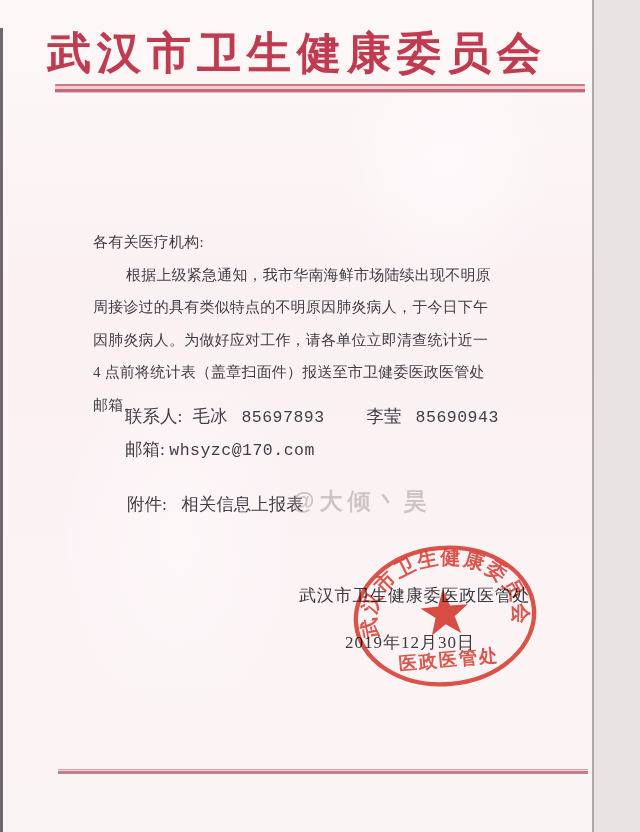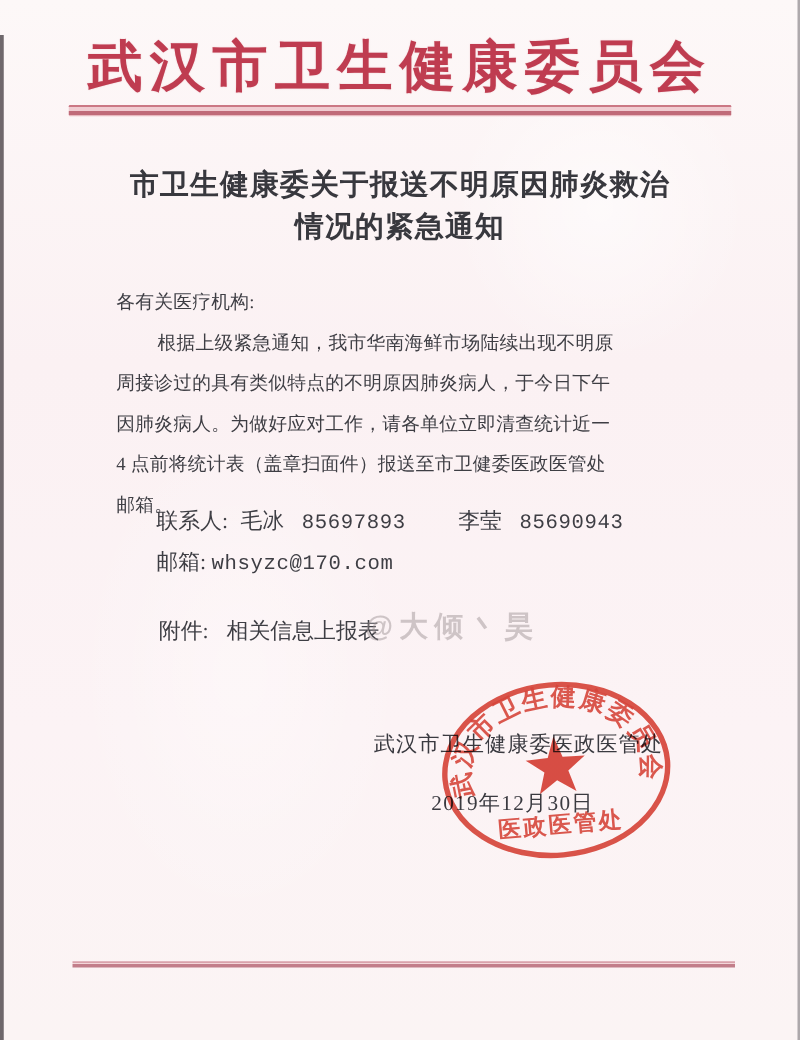--- a/index.html
+++ b/index.html
@@ -1,17 +1,17 @@
 <!DOCTYPE html>
 <html style="--header-red: #bf3c50; --stamp-red: #d63a2e; --ink: #3c3c42; --paper-pink: #fbf2f4; --rule-pink: #c06b79;"><head>
 <meta charset="utf-8">
 <style>
   html,body{margin:0;padding:0;background:#e8e4e4;}
   .page{
-    position:relative;width:640px;height:832px;overflow:hidden;
+    position:relative;width:594px;height:832px;overflow:hidden;
     font-family:"Liberation Serif","DejaVu Serif",serif;
     color:var(--ink,#3c3c42);
     background:
       radial-gradient(closest-side at 75% 20%, rgba(255,255,255,.55), rgba(255,255,255,0) 75%),
       radial-gradient(closest-side at 30% 65%, rgba(255,255,255,.35), rgba(255,255,255,0) 70%),
       linear-gradient(180deg,#fdf8f8 0%, #fbf1f3 35%, #fcf3f5 70%, #fbf4f4 100%);
     text-decoration: underline;
   }
   .edge-left{position:absolute;left:0;top:28px;width:3px;height:804px;background:#4b4349;opacity:.8;}
   .edge-right{position:absolute;right:0;top:0;width:2px;height:832px;background:#9a9598;opacity:.8;}
@@ -69,24 +69,20 @@
 
 <div class="page">
 
   <div class="edge-left"></div>
   <div class="edge-right"></div>
 
   <div class="letterhead">武汉市卫生健康委员会</div>
 
   <div class="head-rule"></div>
 
-  <div class="title">
-    <div>市卫生健康委关于报送不明原因肺炎救治</div>
-    <div>情况的紧急通知</div>
-  </div>
 
   <div class="bodytext">
     <div>各有关医疗机构:</div>
     <div class="indent">根据上级紧急通知，我市华南海鲜市场陆续出现不明原</div>
     <div>周接诊过的具有类似特点的不明原因肺炎病人，于今日下午</div>
     <div>因肺炎病人。为做好应对工作，请各单位立即清查统计近一</div>
     <div>4 点前将统计表（盖章扫面件）报送至市卫健委医政医管处</div>
     <div>邮箱。</div>
   </div>
 

